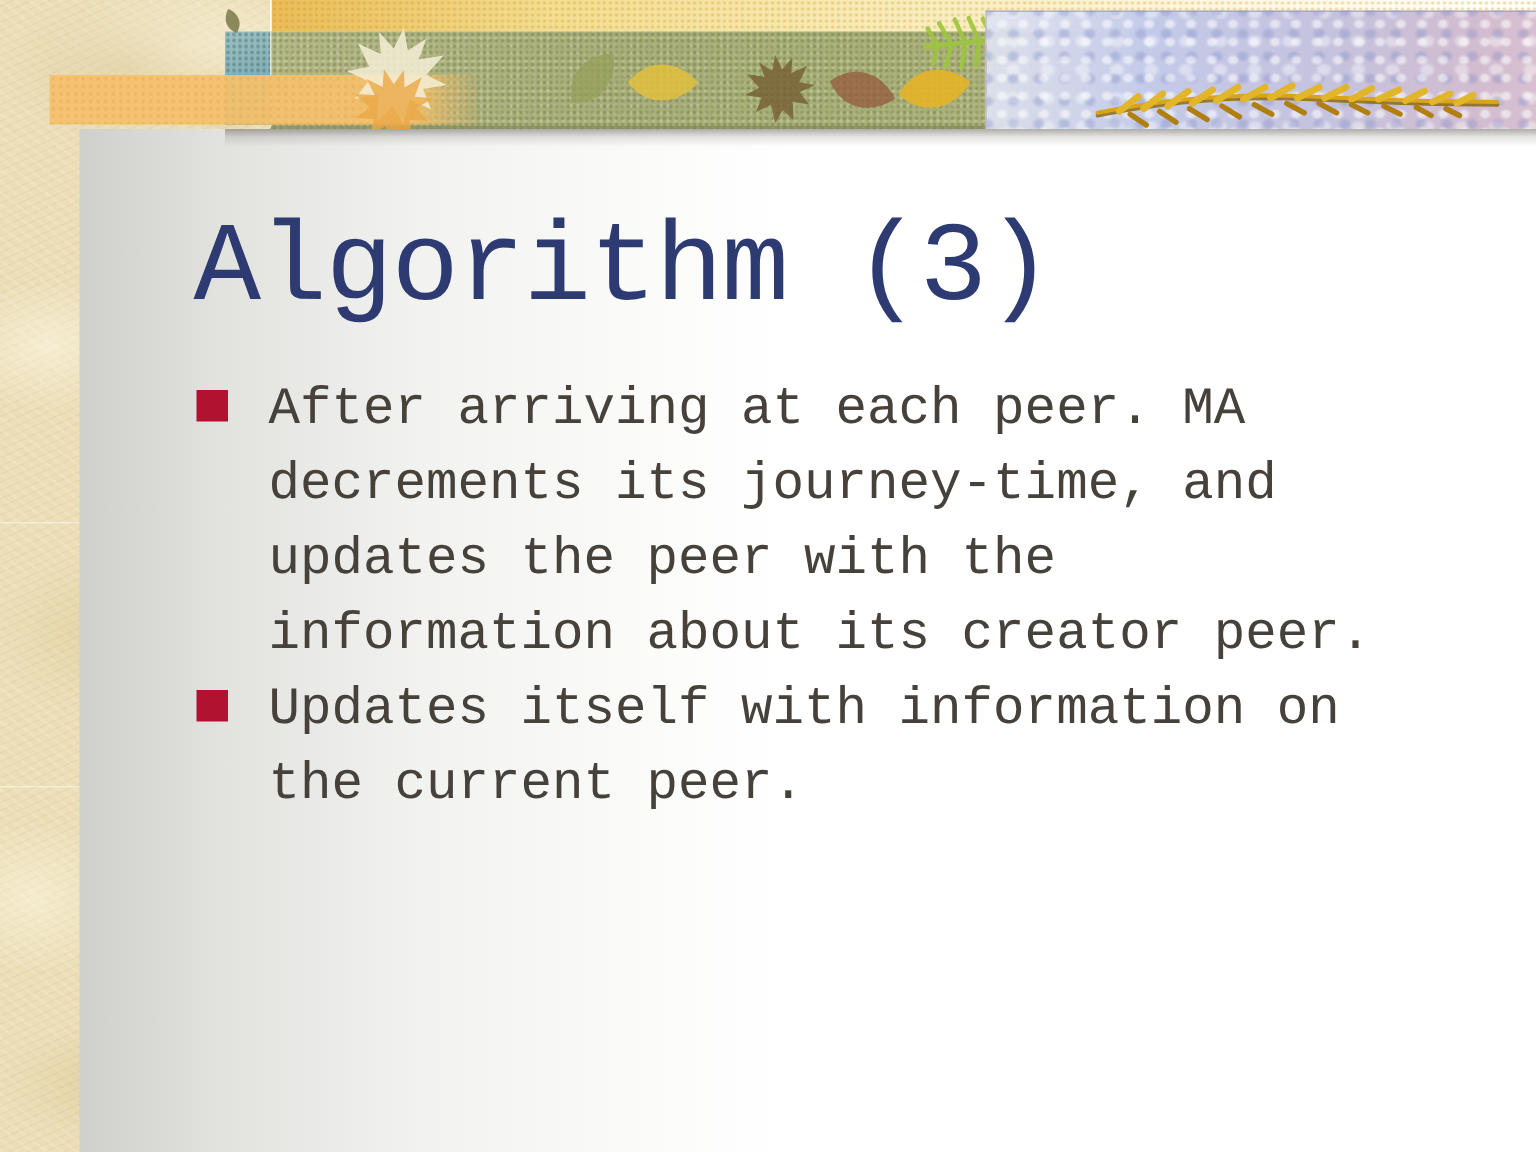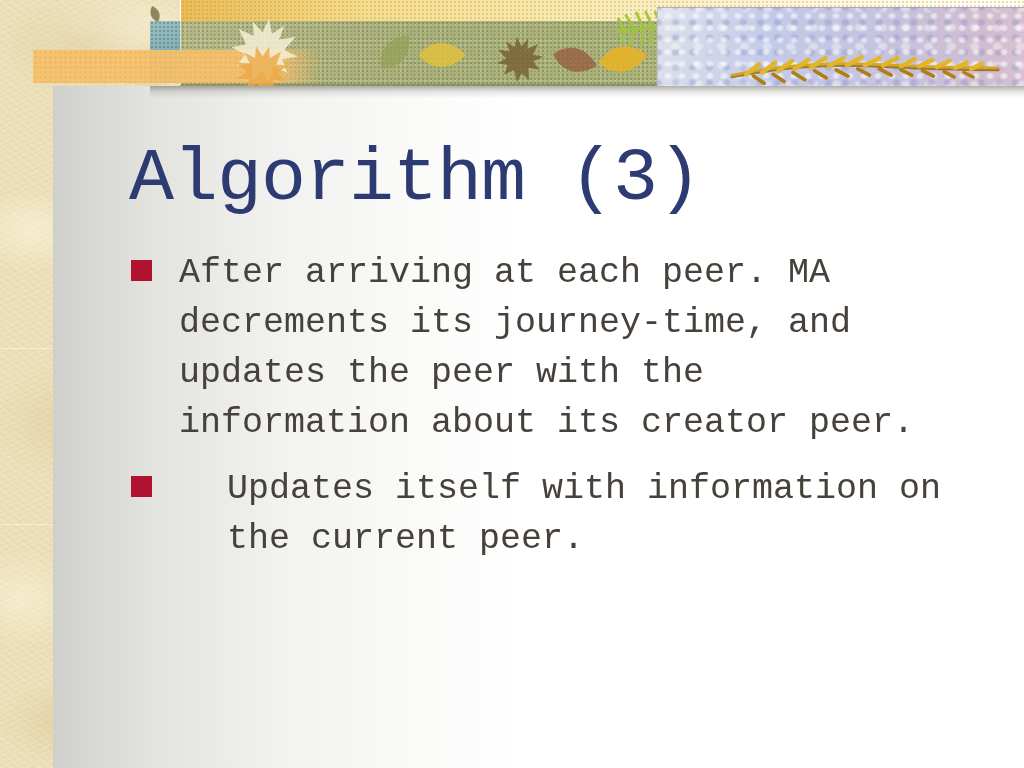--- a/index.html
+++ b/index.html
@@ -90,21 +90,21 @@
     font-size:75px;font-weight:400;line-height:1;letter-spacing:-1px;
     color:var(--title-color,#2d3b72);
   }
 
   
   .bullets{
     position:absolute;left:131px;top:248px;width:812px;z-index:7;
     margin:0;padding:0;list-style:none;
   }
   .bullet-item{display:flex;align-items:flex-start;margin:0 0 0 0;}
-  .bullet-item + .bullet-item{margin-top:16px;gap:48px;}
+  .bullet-item + .bullet-item{margin-top:0;}
   .bullet-square{
     flex:0 0 auto;width:21px;height:21px;margin:12px 27px 0 0;
     background:var(--bullet-color,#b11230);
   }
   .bullet-text{
     display:block;width:760px;
     font-size:35px;line-height:50px;color:var(--body-color,#46413b);
   }
 </style>
 </head>

